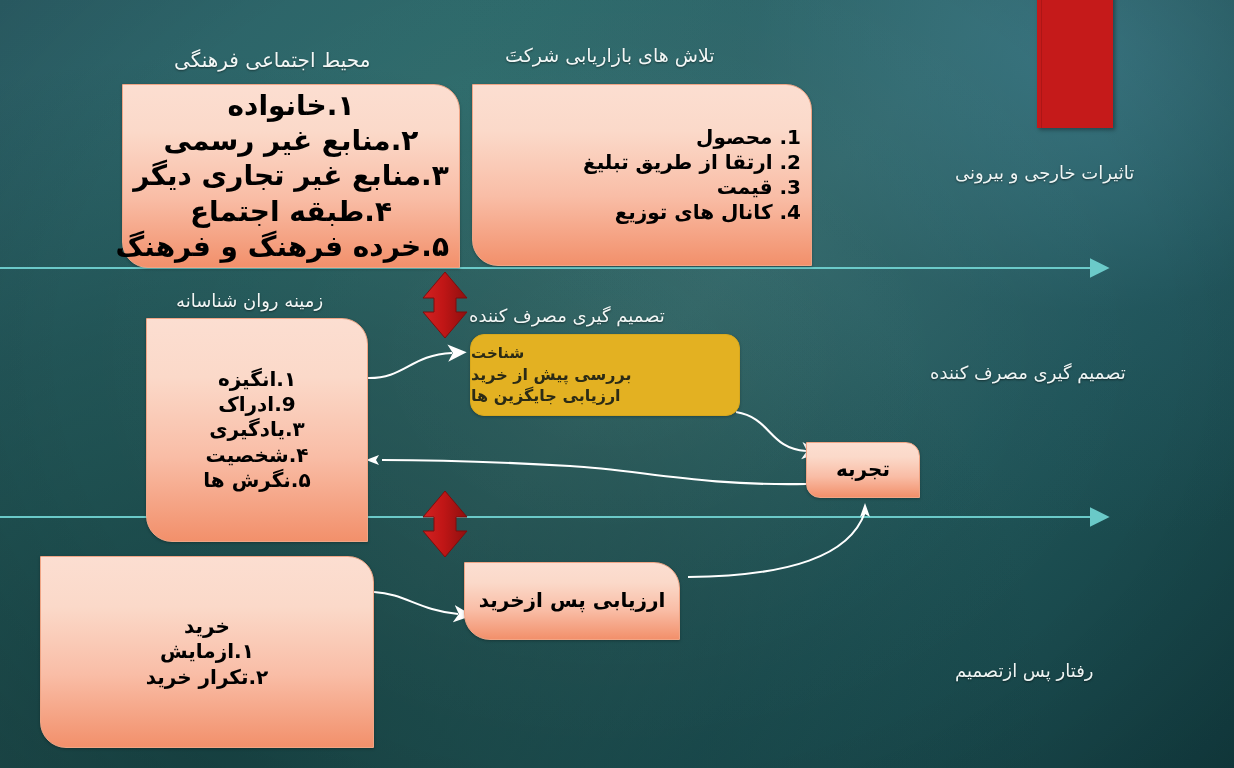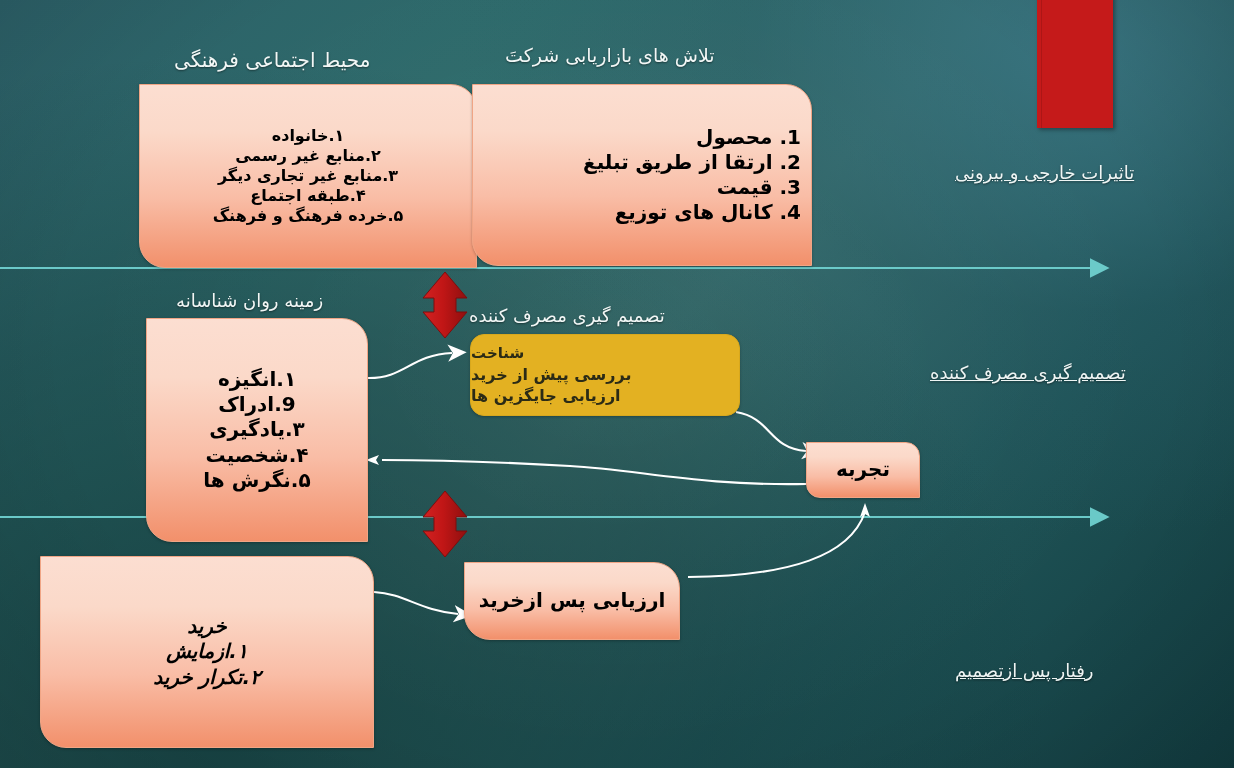--- a/index.html
+++ b/index.html
@@ -58,21 +58,20 @@
 
   
   .cap{
     position:absolute;color:#f2f7f6;white-space:nowrap;
     text-shadow:0 1px 2px rgba(0,0,0,0.45);
   }
   
   .sect{
     position:absolute;color:#eef5f4;white-space:nowrap;
     text-shadow:0 1px 2px rgba(0,0,0,0.5);
-    text-decoration:underline;
   }
 
   
   .redrect{
     position:absolute;background:#c51a1a;
     box-shadow:2px 2px 4px rgba(0,0,0,0.35);
   }
   .redrect .seam{
     position:absolute;left:4px;top:0;bottom:0;width:1px;background:rgba(0,0,0,0.12);
   }
@@ -145,21 +144,21 @@
 
     <div class="sect" style="left:955px;top:162px;font-size:18px;">تاثیرات خارجی و بیرونی</div>
     <div class="sect" style="left:930px;top:362px;font-size:18px;">تصمیم گیری مصرف کننده</div>
     <div class="sect" style="left:955px;top:632px;font-size:18px;margin-top:28px;">رفتار پس ازتصمیم</div>
 
     <div class="cap" style="left:174px;top:48px;font-size:20px;">محیط اجتماعی فرهنگی</div>
     <div class="cap" style="left:505px;top:44px;font-size:19px;">تلاش های بازاریابی شرکتَ</div>
     <div class="cap" style="left:176px;top:290px;font-size:18px;">زمینه روان شناسانه</div>
     <div class="cap" style="left:469px;top:305px;font-size:18px;">تصمیم گیری مصرف کننده</div>
 
-    <div class="pbox rnd-tr-bl" style="left:122px;top:84px;width:338px;height:184px;font-size:16px;margin-left:17px;">
+    <div class="pbox rnd-tr-bl" style="left:122px;top:84px;width:338px;height:184px;font-size:28px;">
       <div class="inner">
         <div class="line">۱.خانواده</div>
         <div class="line">۲.منابع غیر رسمی</div>
         <div class="line">۳.منابع غیر تجاری دیگر</div>
         <div class="line">۴.طبقه  اجتماع</div>
         <div class="line">۵.خرده فرهنگ و فرهنگ</div>
       </div>
     </div>
 
     <div class="pbox rnd-tr-bl" style="left:472px;top:84px;width:340px;height:182px;font-size:20px;">
@@ -194,21 +193,21 @@
         <div class="line">تجربه</div>
       </div>
     </div>
 
     <div class="pbox rnd-tr-bl" style="left:464px;top:562px;width:216px;height:78px;font-size:20px;">
       <div class="inner">
         <div class="line">ارزیابی پس ازخرید</div>
       </div>
     </div>
 
-    <div class="pbox rnd-tr-bl" style="left:40px;top:556px;width:334px;height:192px;font-size:20px;font-style:italic;">
+    <div class="pbox rnd-tr-bl" style="left:40px;top:556px;width:334px;height:192px;font-size:20px;">
       <div class="inner">
         <div class="line">خرید</div>
         <div class="line">۱.ازمایش</div>
         <div class="line">۲.تکرار خرید</div>
       </div>
     </div>
 
   </div>
 </div>
 

